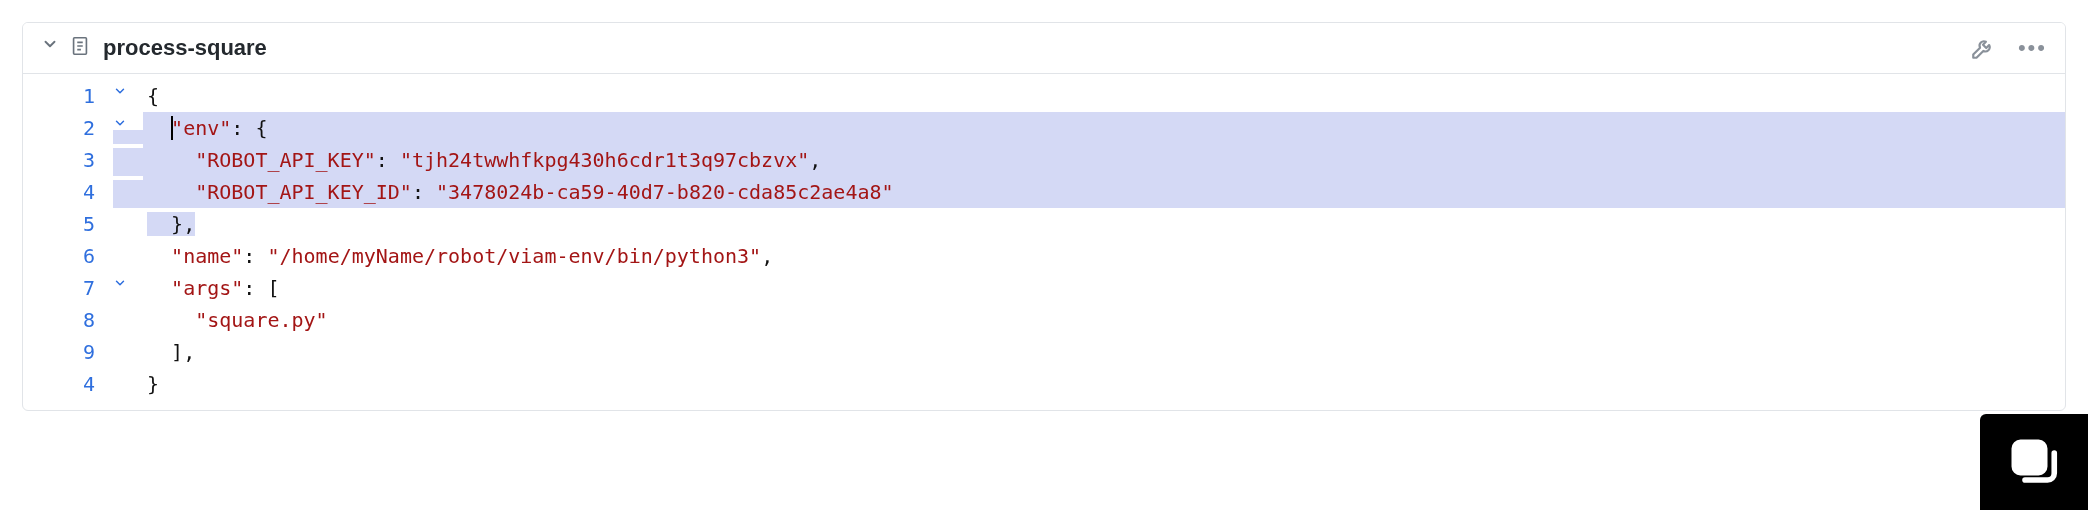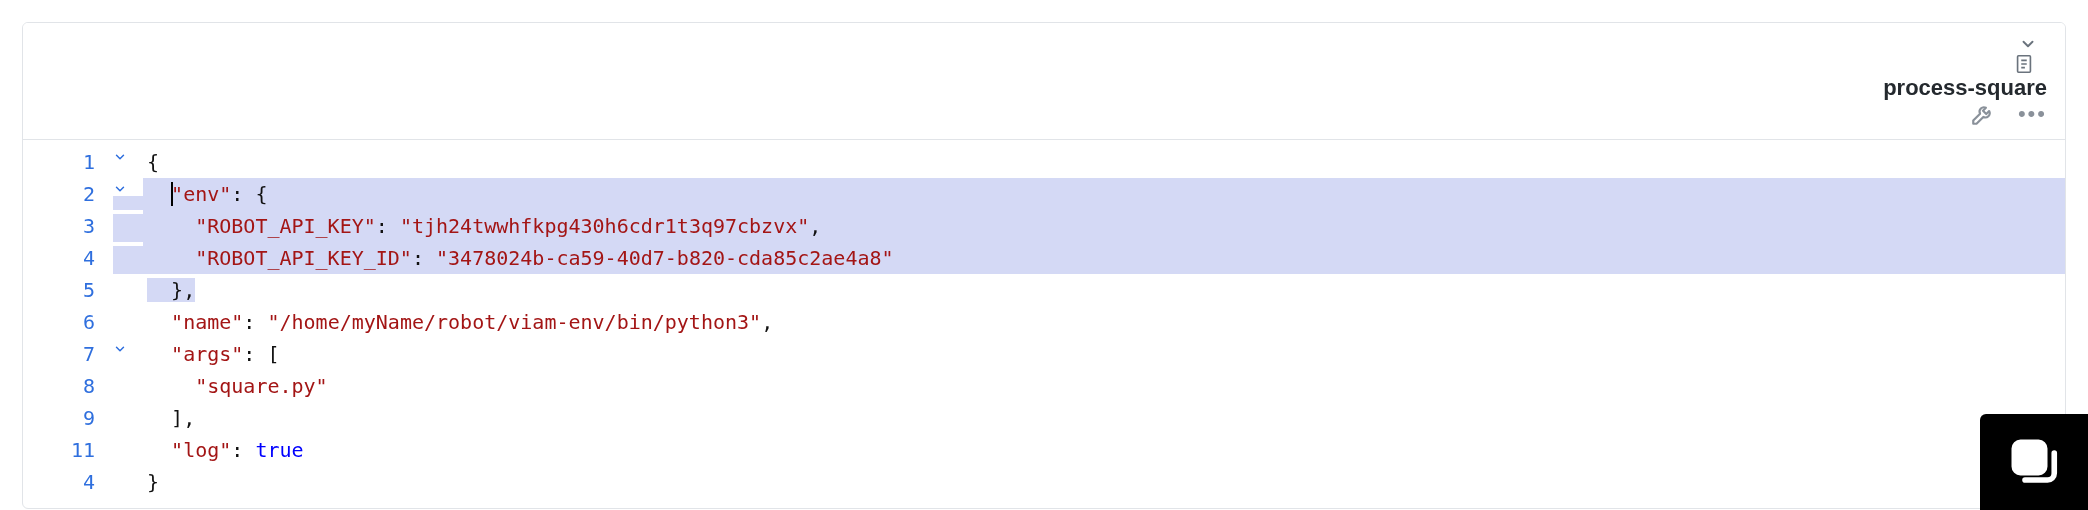--- a/index.html
+++ b/index.html
@@ -12,25 +12,24 @@
   }
   .panel {
     border: 1px solid #e1e4e8;
     border-radius: 6px;
     margin: 22px;
     overflow: hidden;
     position: relative;
   }
   .header {
     display: flex;
-    align-items: flex-end;
+    align-items: flex-start;
     padding: 12px 18px;
     border-bottom: 1px solid #e1e4e8;
     background: #fff;
-    flex-direction: column;
   }
   .chevron-header {
     color: #6a737d;
     margin-right: 10px;
     transform: rotate(0deg);
   }
   .header-icon {
     color: #6a737d;
     margin-right: 12px;
   }
@@ -162,21 +161,20 @@
           </svg></div><div class="code"><span>  </span><span class="caret"></span><span class="tok-key">"env"</span><span class="tok-punc">: {</span></div></div>
       <div class="line hl"><div class="gutter">3</div><div class="fold"></div><div class="code"><span>    </span><span class="tok-key">"ROBOT_API_KEY"</span><span class="tok-punc">: </span><span class="tok-str">"tjh24twwhfkpg430h6cdr1t3q97cbzvx"</span><span class="tok-punc">,</span></div></div>
       <div class="line hl"><div class="gutter">4</div><div class="fold"></div><div class="code"><span>    </span><span class="tok-key">"ROBOT_API_KEY_ID"</span><span class="tok-punc">: </span><span class="tok-str">"3478024b-ca59-40d7-b820-cda85c2ae4a8"</span></div></div>
       <div class="line" style=""><div class="gutter" style="">5</div><div class="fold" style=""></div><div class="code" style=""><span style="background: rgb(212, 217, 245);"><span>  </span><span class="tok-punc">},</span></span></div></div>
       <div class="line"><div class="gutter">6</div><div class="fold"></div><div class="code"><span>  </span><span class="tok-key">"name"</span><span class="tok-punc">: </span><span class="tok-str">"/home/myName/robot/viam-env/bin/python3"</span><span class="tok-punc">,</span></div></div>
       <div class="line"><div class="gutter">7</div><div class="fold"><svg class="chev-svg" viewBox="0 0 24 24" fill="none" stroke="currentColor" stroke-width="2.5" stroke-linecap="round" stroke-linejoin="round">
             <polyline points="6 9 12 15 18 9"></polyline>
           </svg></div><div class="code"><span>  </span><span class="tok-key">"args"</span><span class="tok-punc">: [</span></div></div>
       <div class="line"><div class="gutter">8</div><div class="fold"></div><div class="code"><span>    </span><span class="tok-str">"square.py"</span></div></div>
       <div class="line"><div class="gutter">9</div><div class="fold"></div><div class="code"><span>  </span><span class="tok-punc">],</span></div></div>
-      <div class="line"><div class="gutter">11</div><div class="fold"></div><div class="code"><span>  </span><span class="tok-key">"log"</span><span class="tok-punc">: </span><span class="tok-bool">true</span></div></div>
       <div class="line"><div class="gutter">4</div><div class="fold"></div><div class="code"><span></span><span class="tok-punc">}</span></div></div>
     </div>
 </div>
 
 <div class="fab">
   <svg viewBox="0 0 24 24" fill="none" stroke="#fff" stroke-width="2" stroke-linecap="round" stroke-linejoin="round">
     <rect x="3" y="3" width="14" height="14" rx="3" fill="#fff" stroke="#fff"></rect>
     <text x="10" y="13.5" font-size="11" font-weight="700" fill="#000" text-anchor="middle" font-family="Arial">?</text>
     <path d="M8 20 h10 a3 3 0 0 0 3-3 v-9" stroke="#fff" stroke-width="2.5" fill="none"></path>
   </svg>

